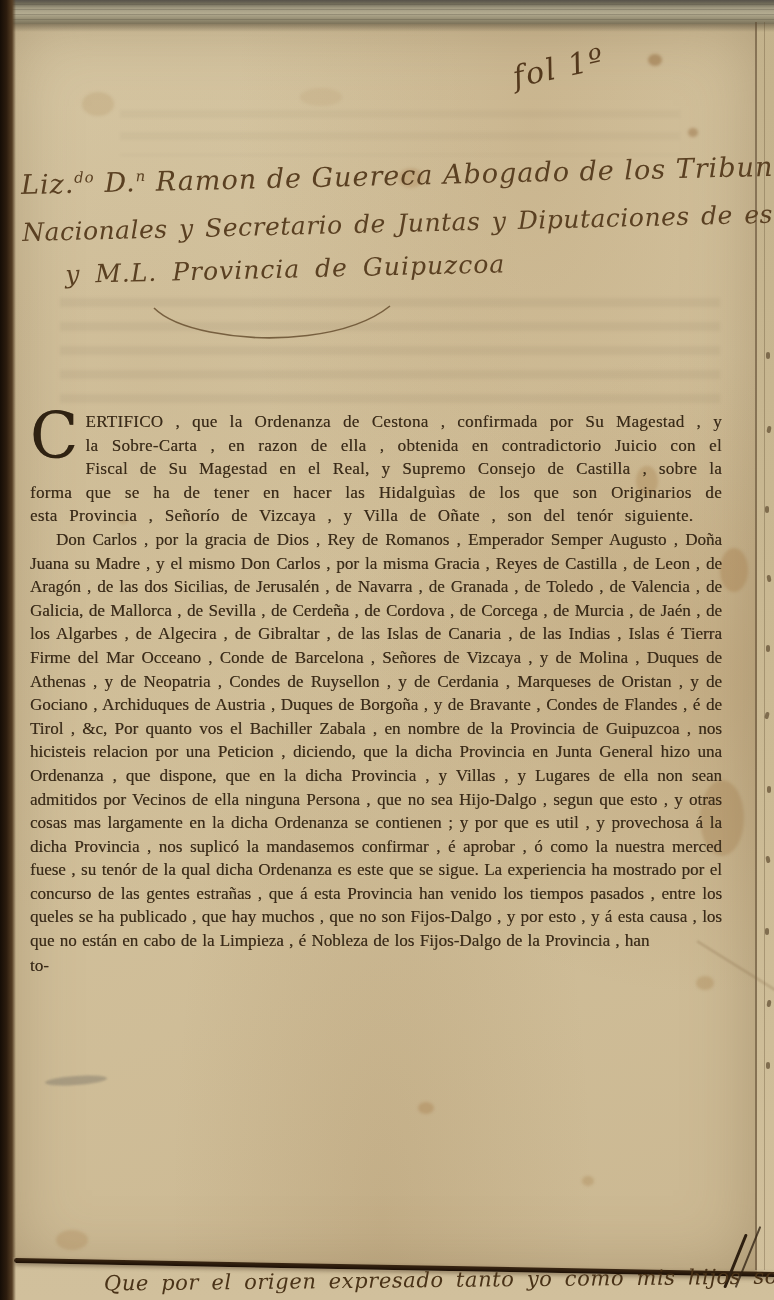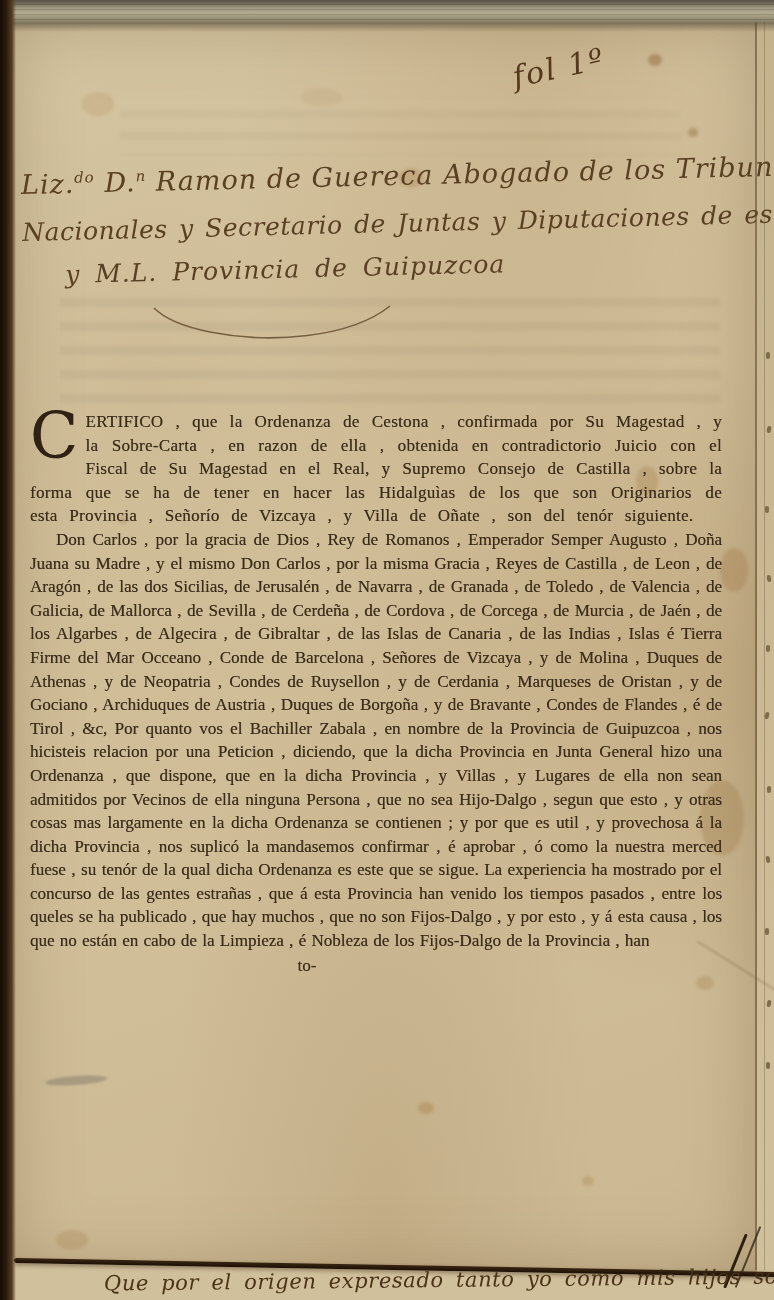--- a/index.html
+++ b/index.html
@@ -60,21 +60,21 @@
     white-space:nowrap;overflow:hidden;transform:rotate(-.6deg);word-spacing:5px;letter-spacing:.6px;z-index:5;}
 
   
   .print-block{position:absolute;left:30px;top:410px;width:692px;color:#3a2b19;
     font-family:"Liberation Serif", serif;font-size:17px;line-height:23.6px;text-align:justify;
     text-shadow:.3px .3px 0 rgba(58,43,25,.55);}
   .para1{word-spacing:7px;letter-spacing:.3px;}
   .para2{word-spacing:1px;text-indent:26px;margin-top:1px;}
   .dropcap{float:left;font-family:"DejaVu Serif", serif;font-size:63px;line-height:48px;
     padding:3px 7px 0 0;color:#2f2212;}
-  .catchword{text-align:center;padding-right:138px;word-spacing:normal;margin-top:1px;}
+  .catchword{text-align:left;padding-right:138px;word-spacing:normal;margin-top:1px;}
 </style>
 </head>
 <body>
 
 <div class="photo">
 
   <div class="next-leaf"></div>
 
   <div class="main-leaf"></div>
 

